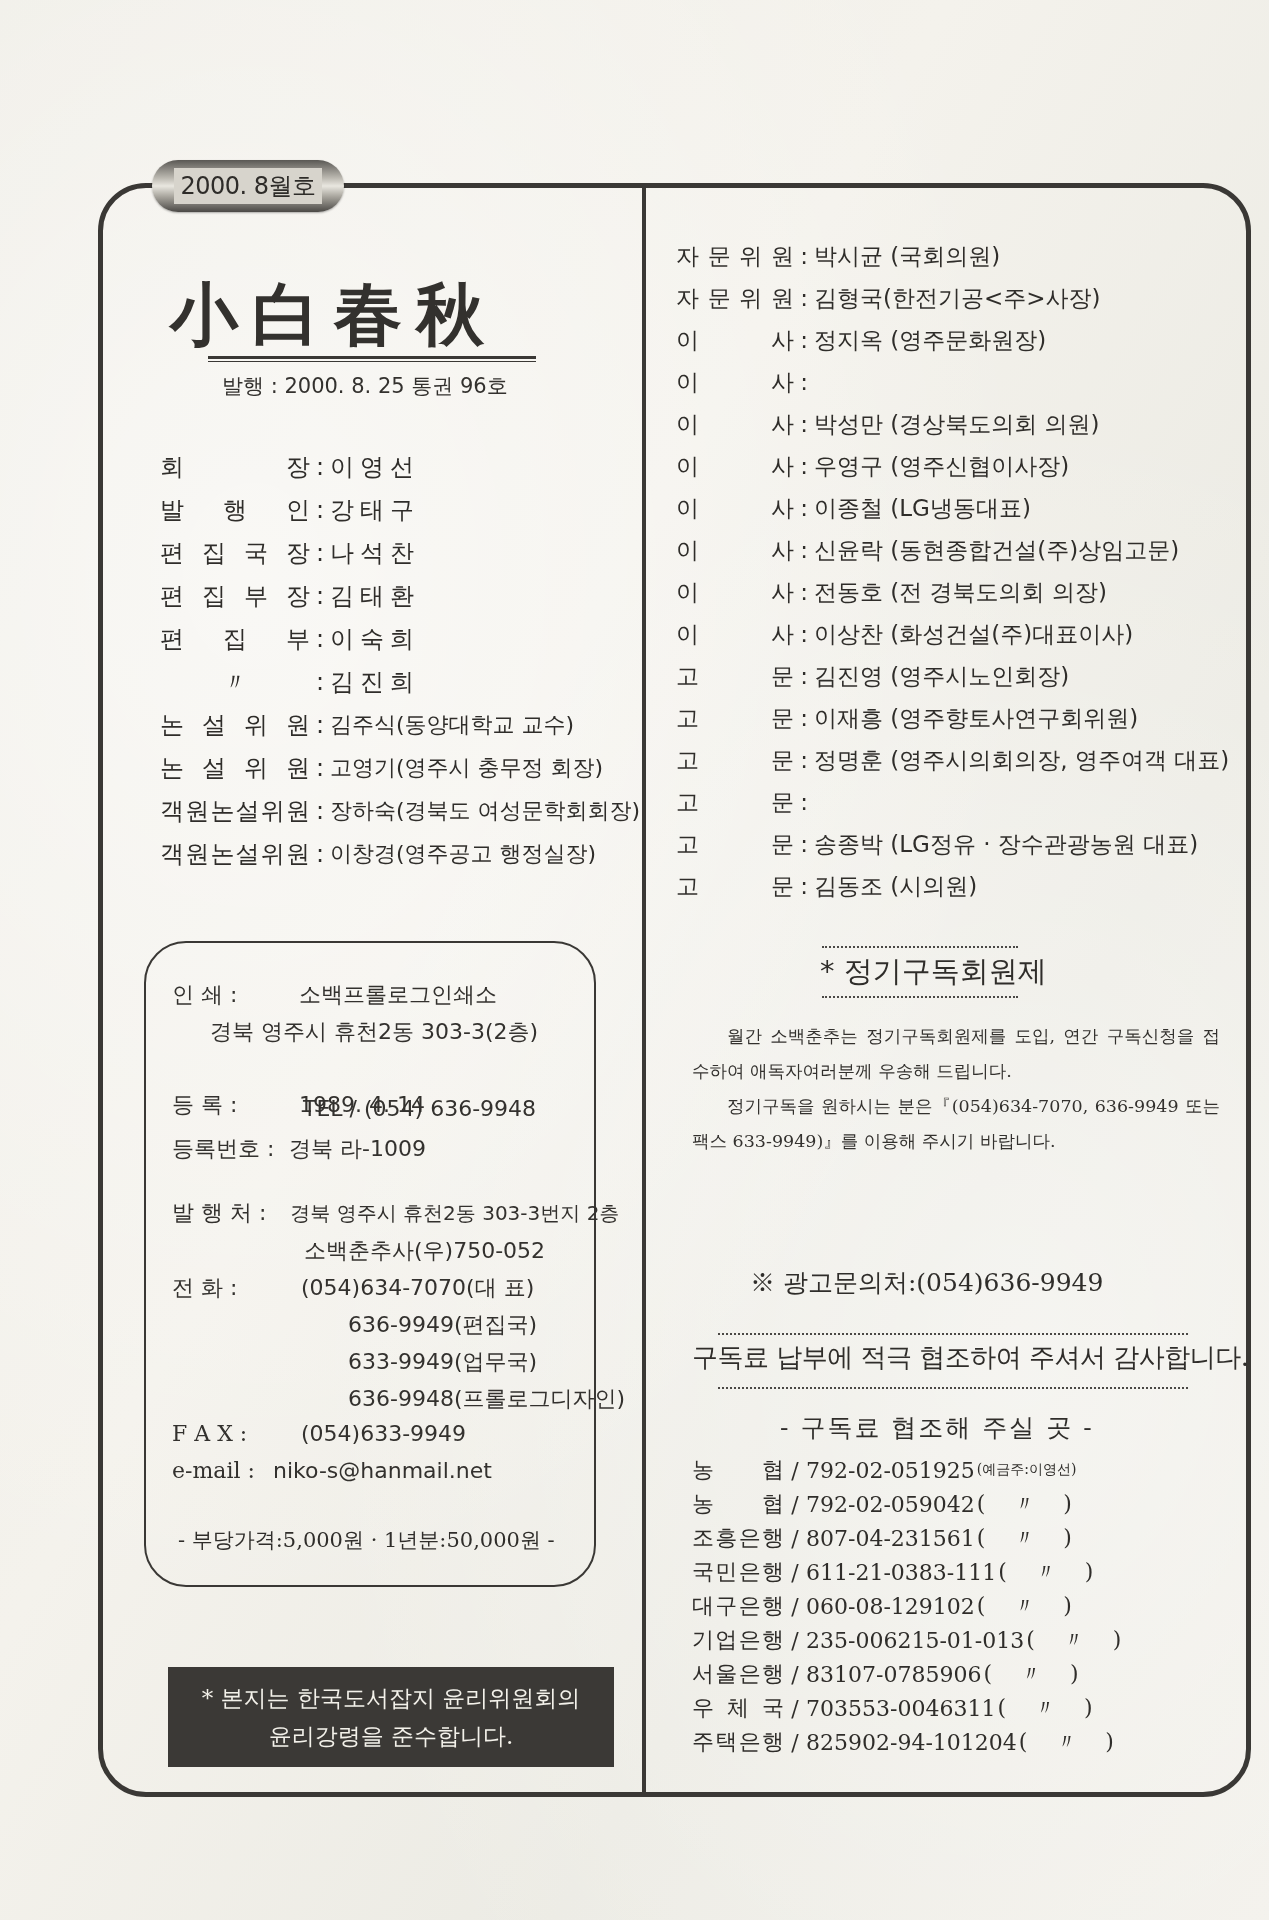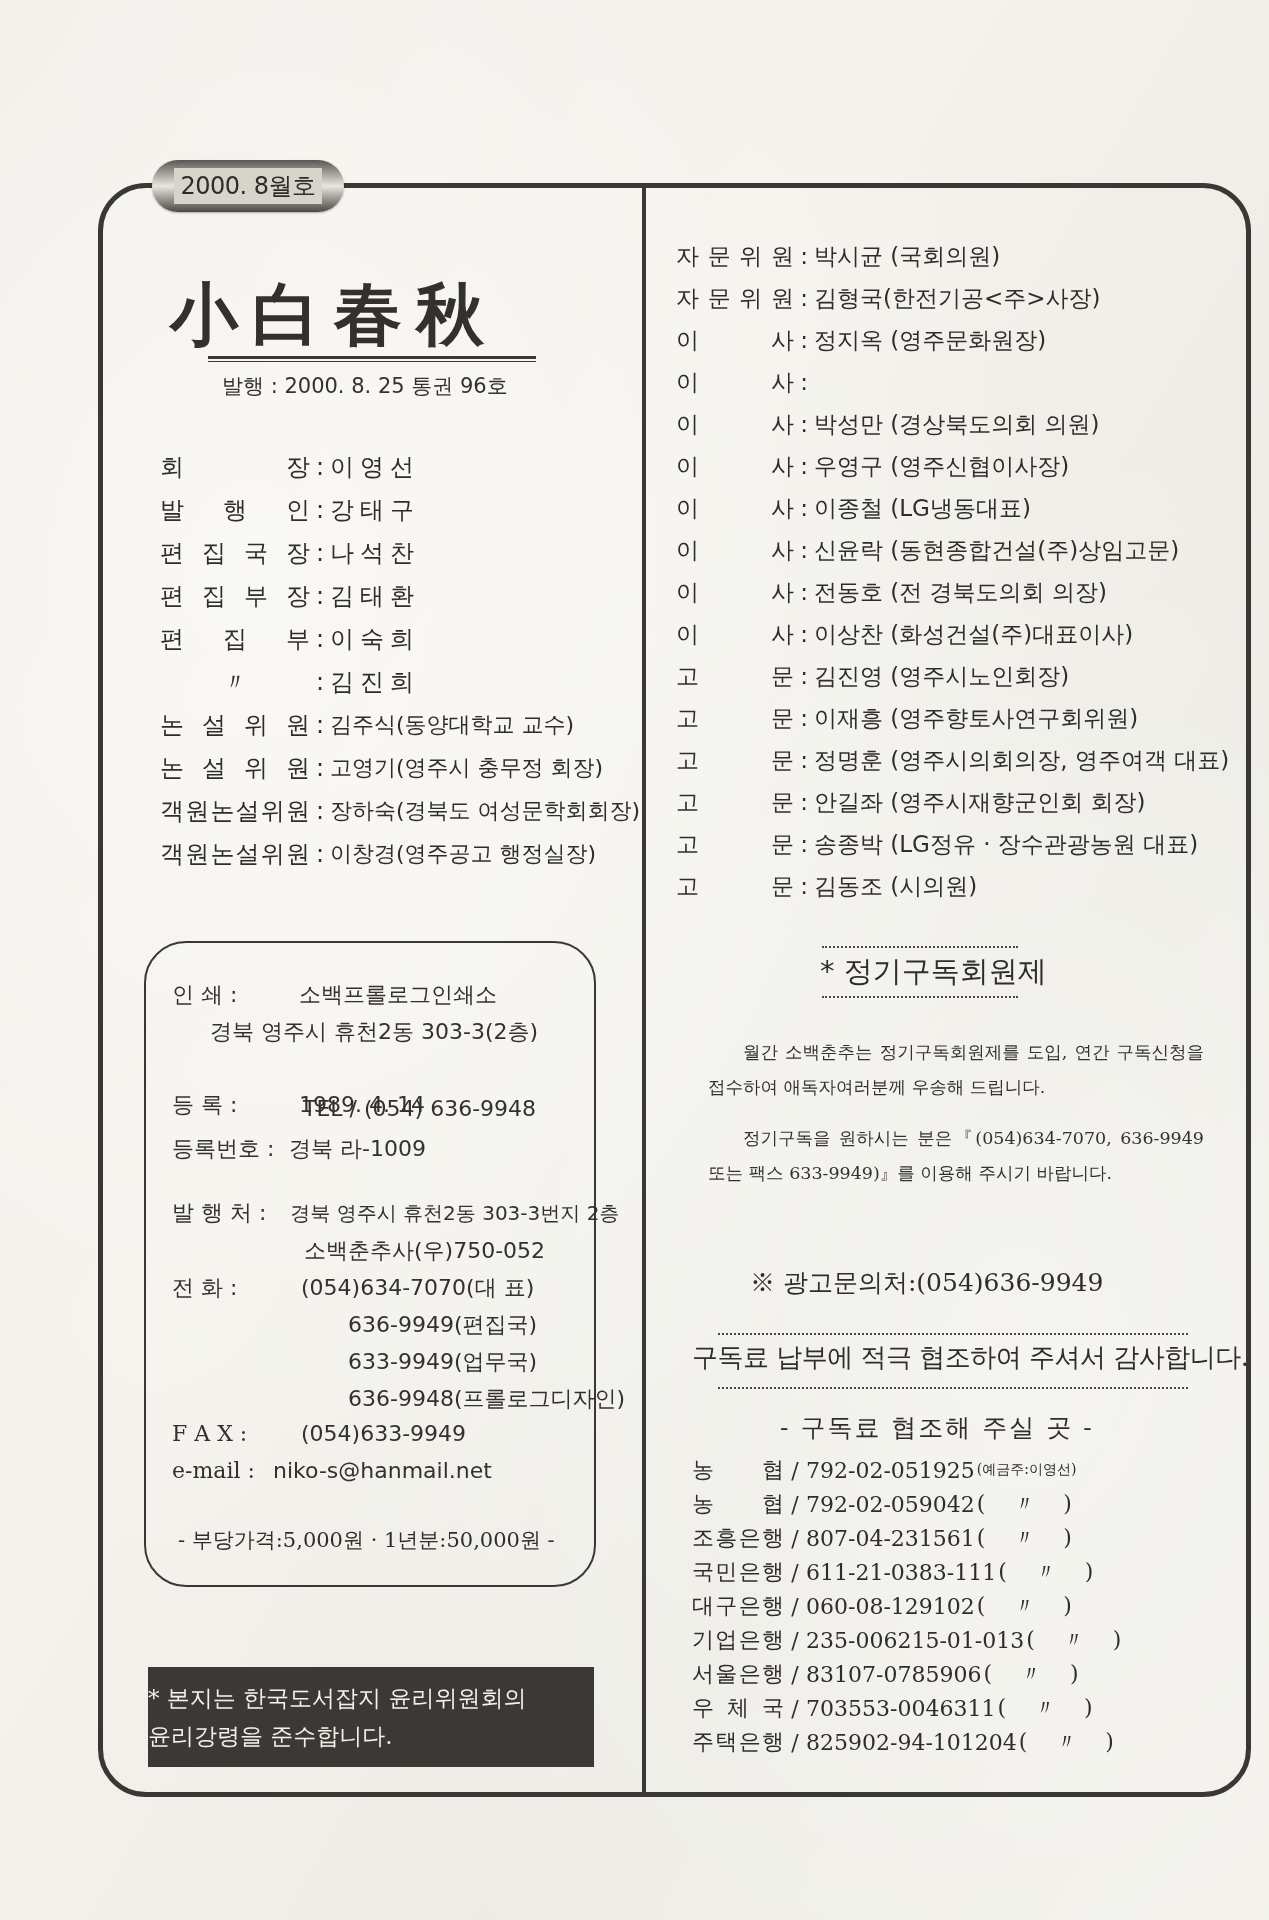--- a/index.html
+++ b/index.html
@@ -54,42 +54,42 @@
 
   .infobox {
     position:absolute; left:144px; top:941px; width:452px; height:646px;
     box-sizing:border-box; border:2px solid #3a3835; border-radius:42px;
   }
   .info { position:absolute; left:172px; font-size:22px; white-space:nowrap; color:#33312e; }
   .info .k { display:inline-block; }
   .price { position:absolute; left:178px; top:1526px; font-family:"DejaVu Serif","Liberation Serif",serif; font-size:21px; white-space:nowrap; }
 
   .ethics {
-    position:absolute; left:148px; top:1667px; width:446px; height:100px;
-    background:#3b3936; color:#f3f1ea; 
+    position:absolute; left:168px; top:1667px; width:446px; height:100px;
+    background:#3b3936; color:#f3f1ea; text-align:center;
     font-family:"DejaVu Serif","Liberation Serif",serif; font-size:23px; line-height:38px;
     padding-top:12px; box-sizing:border-box;
   }
 
   .advisors { position:absolute; left:676px; top:235px; }
   .advisors .row { display:flex; height:42px; align-items:center; font-size:23px; white-space:nowrap; }
   .advisors .lab { width:118px; display:flex; justify-content:space-between; }
   .advisors .colon { width:20px; text-align:center; }
 
   .sub-heading {
     position:absolute; left:820px; top:952px; width:200px; text-align:left;
     font-size:29px; color:#2f2d2a; white-space:nowrap;
   }
   .dots { position:absolute; height:0; border-top:2px dotted #4a4845; }
   .body-text {
     position:absolute; left:692px; top:1019px; width:528px;
     font-family:"DejaVu Serif","Liberation Serif",serif; font-size:17.5px; line-height:35px;
     color:#33312e; text-align:justify;
   }
-  .body-text p { margin:16px; text-indent:2em; }
+  .body-text p { margin:0; text-indent:2em; }
   .ad-contact { position:absolute; left:750px; top:1266px; font-family:"DejaVu Serif","Liberation Serif",serif; font-size:25px; white-space:nowrap; }
   .thanks { position:absolute; left:692px; top:1340px; font-family:"DejaVu Serif","Liberation Serif",serif; font-size:26px; white-space:nowrap; letter-spacing:-0.5px; }
   .bank-title { position:absolute; left:780px; top:1411px; font-family:"DejaVu Serif","Liberation Serif",serif; font-size:25px; white-space:nowrap; letter-spacing:2px; }
 
   .banks { position:absolute; left:692px; top:1453px; }
   .banks .row { display:flex; height:34px; align-items:center; font-family:"DejaVu Serif","Liberation Serif",serif; font-size:22px; white-space:nowrap; }
   .banks .lab { width:92px; display:flex; justify-content:space-between; }
   .banks .sep { width:22px; text-align:center; }
   .banks .note { display:inline-block; margin-left:2px; }
 </style>
@@ -360,21 +360,20 @@
       </span>
       <span class="colon">:</span>
       <span>정명훈 (영주시의회의장, 영주여객 대표)</span>
     </div>
     <div class="row">
       <span class="lab">
         <span>고</span>
         <span>문</span>
       </span>
       <span class="colon">:</span>
-      <span>안길좌 (영주시재향군인회 회장)</span>
     </div>
     <div class="row">
       <span class="lab">
         <span>고</span>
         <span>문</span>
       </span>
       <span class="colon">:</span>
       <span>송종박 (LG정유 · 장수관광농원 대표)</span>
     </div>
     <div class="row">

